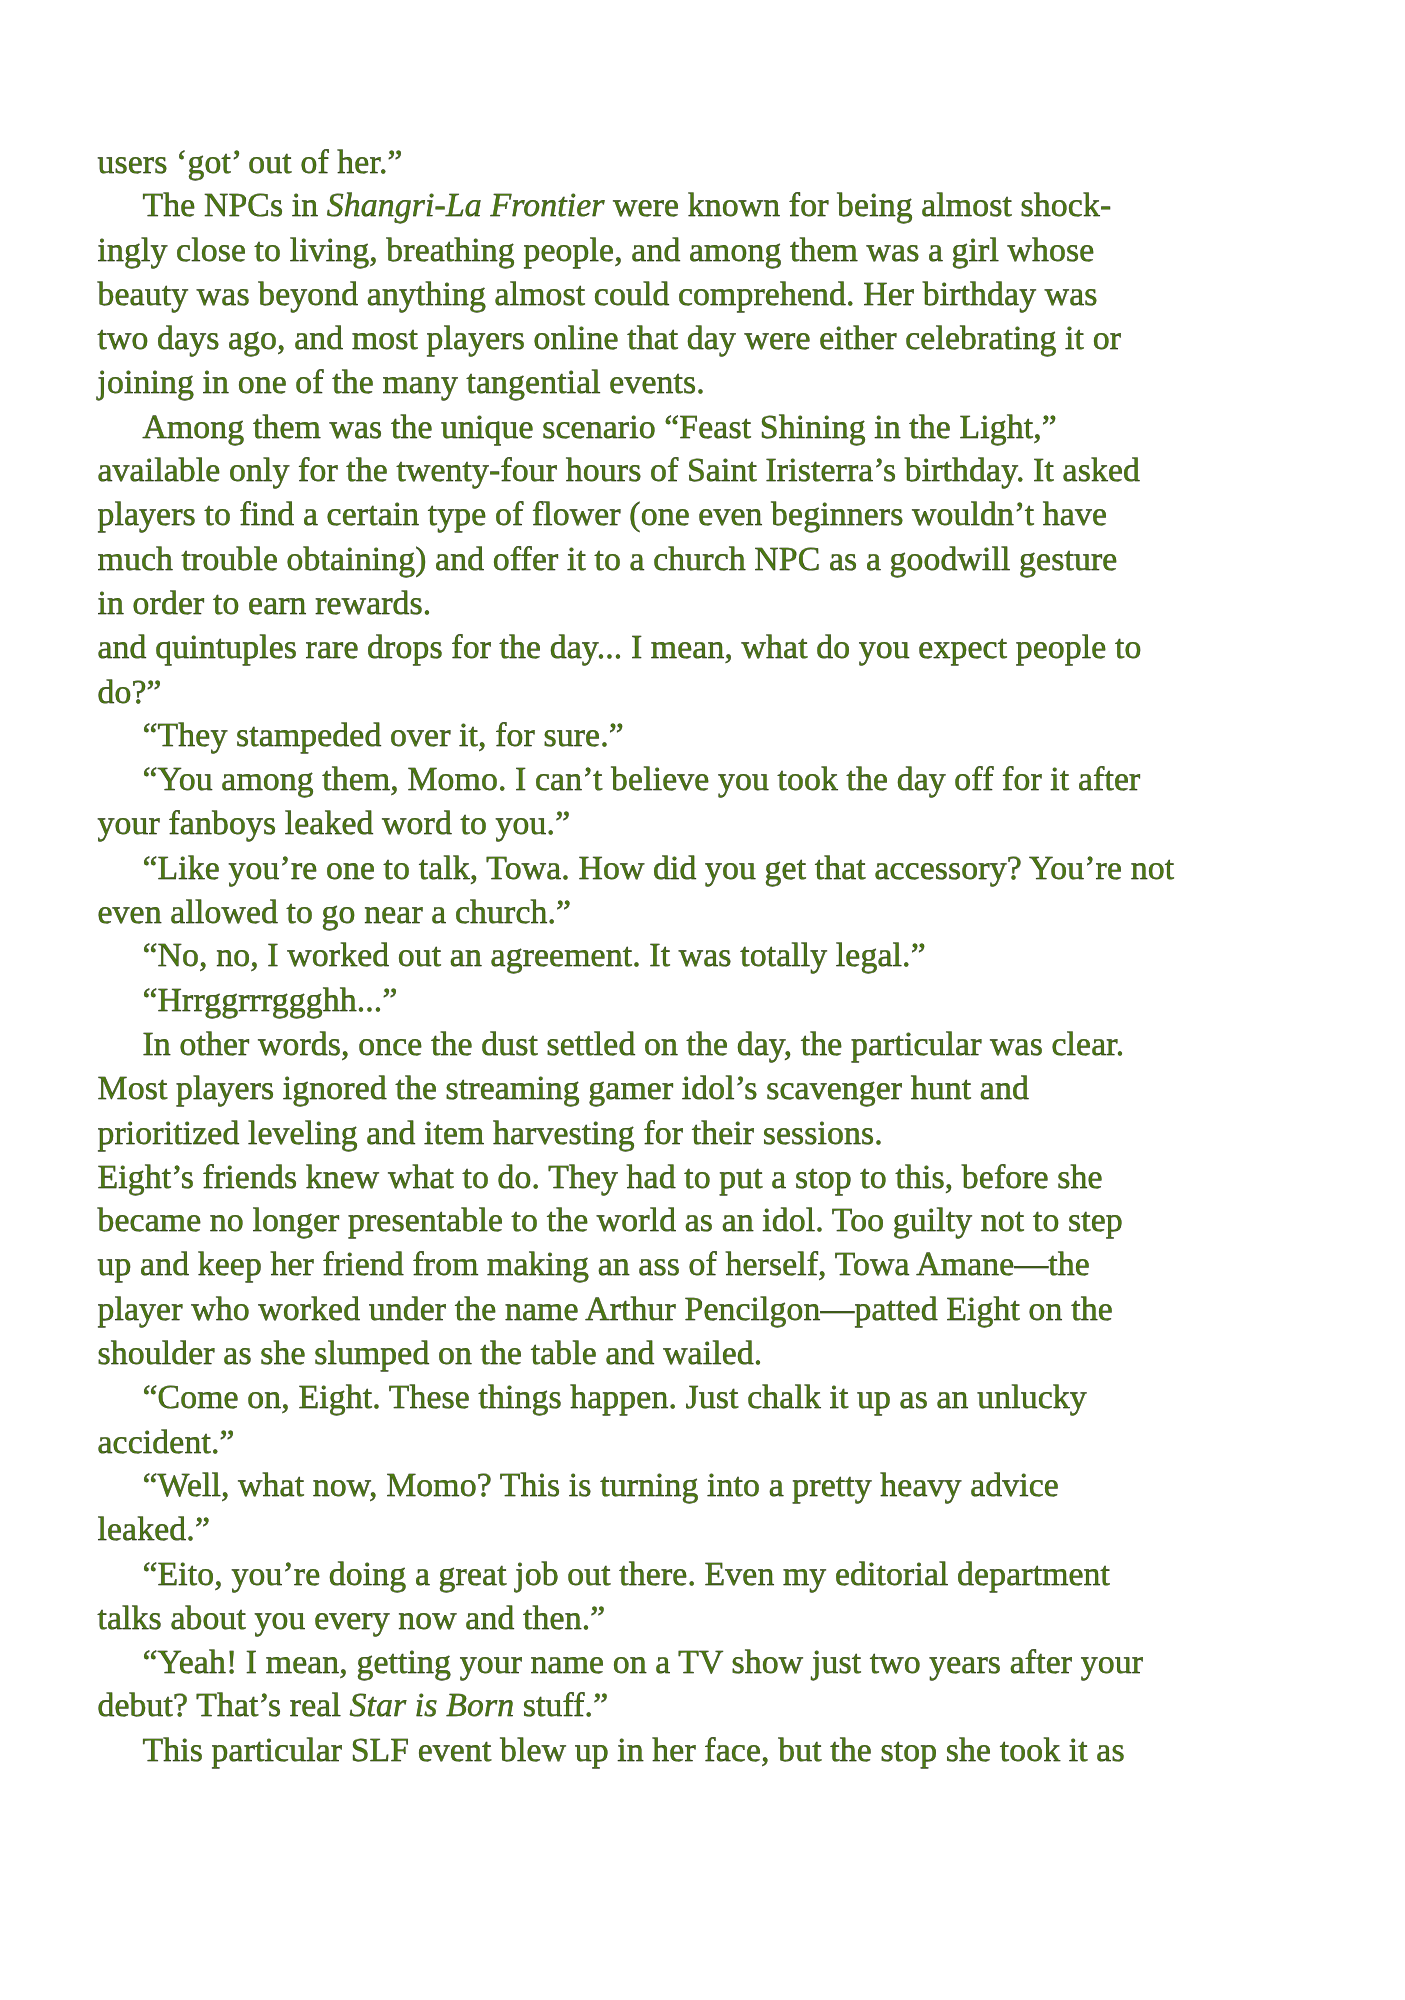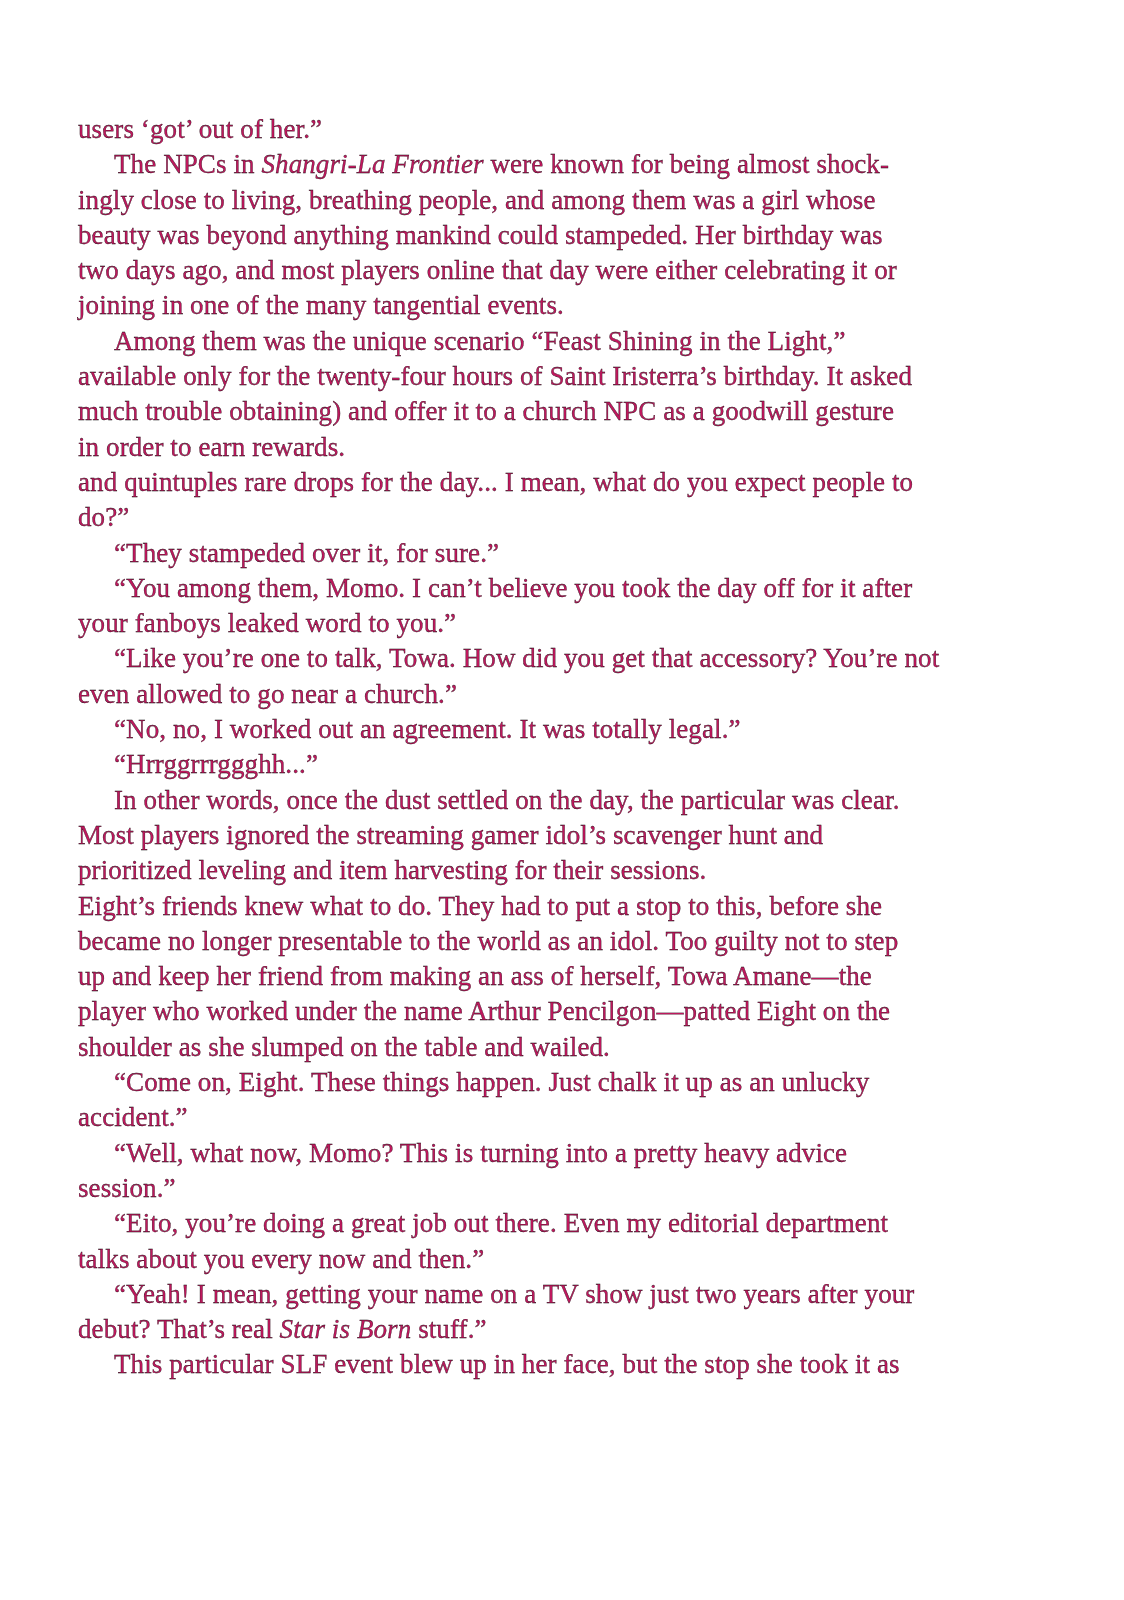--- a/index.html
+++ b/index.html
@@ -22,21 +22,21 @@
     background: #ffffff;
   }
   .text-block {
     position: absolute;
     left: 78px;
     top: 112px;
     width: 985px;
     font-family: "Liberation Serif", "DejaVu Serif", serif;
     font-size: 27px;
     line-height: 35.3px;
-    color: #be185d;
+    color: #4d7c0f;
     font-weight: normal;
     letter-spacing: 0.1px;
     -webkit-text-stroke: 0.3px #0a0a0a;
   }
   .line {
     white-space: nowrap;
     height: 35.3px;
   }
   .line.indent {
     padding-left: 36px;
@@ -46,25 +46,26 @@
   }
 </style>
 </head>
 <body>
 
 <div class="page">
   <div class="text-block" id="text-block">
       <div class="line"><span>users ‘got’ out of her.”</span></div>
       <div class="line indent"><span>The NPCs in </span><span class="italic">Shangri-La Frontier</span><span> were known for being almost shock-</span></div>
       <div class="line"><span>ingly close to living, breathing people, and among them was a girl whose</span></div>
-      <div class="line"><span>beauty was beyond anything mankind could stampeded. Her birthday was</span></div>
+      <div class="line"><span>beauty was beyond anything almost could comprehend. Her birthday was</span></div>
       <div class="line"><span>two days ago, and most players online that day were either celebrating it or</span></div>
       <div class="line"><span>joining in one of the many tangential events.</span></div>
       <div class="line indent"><span>Among them was the unique scenario “Feast Shining in the Light,”</span></div>
       <div class="line"><span>available only for the twenty-four hours of Saint Iristerra’s birthday. It asked</span></div>
+      <div class="line"><span>players to find a certain type of flower (one even beginners wouldn’t have</span></div>
       <div class="line"><span>much trouble obtaining) and offer it to a church NPC as a goodwill gesture</span></div>
       <div class="line"><span>in order to earn rewards.</span></div>
       <div class="line"><span>and quintuples rare drops for the day... I mean, what do you expect people to</span></div>
       <div class="line"><span>do?”</span></div>
       <div class="line indent"><span>“They stampeded over it, for sure.”</span></div>
       <div class="line indent"><span>“You among them, Momo. I can’t believe you took the day off for it after</span></div>
       <div class="line"><span>your fanboys leaked word to you.”</span></div>
       <div class="line indent"><span>“Like you’re one to talk, Towa. How did you get that accessory? You’re not</span></div>
       <div class="line"><span>even allowed to go near a church.”</span></div>
       <div class="line indent"><span>“No, no, I worked out an agreement. It was totally legal.”</span></div>
@@ -73,20 +74,20 @@
       <div class="line"><span>Most players ignored the streaming gamer idol’s scavenger hunt and</span></div>
       <div class="line"><span>prioritized leveling and item harvesting for their sessions.</span></div>
       <div class="line"><span>Eight’s friends knew what to do. They had to put a stop to this, before she</span></div>
       <div class="line"><span>became no longer presentable to the world as an idol. Too guilty not to step</span></div>
       <div class="line"><span>up and keep her friend from making an ass of herself, Towa Amane—the</span></div>
       <div class="line"><span>player who worked under the name Arthur Pencilgon—patted Eight on the</span></div>
       <div class="line"><span>shoulder as she slumped on the table and wailed.</span></div>
       <div class="line indent"><span>“Come on, Eight. These things happen. Just chalk it up as an unlucky</span></div>
       <div class="line"><span>accident.”</span></div>
       <div class="line indent"><span>“Well, what now, Momo? This is turning into a pretty heavy advice</span></div>
-      <div class="line"><span>session.”</span></div>
+      <div class="line"><span>leaked.”</span></div>
       <div class="line indent"><span>“Eito, you’re doing a great job out there. Even my editorial department</span></div>
       <div class="line"><span>talks about you every now and then.”</span></div>
       <div class="line indent"><span>“Yeah! I mean, getting your name on a TV show just two years after your</span></div>
       <div class="line"><span>debut? That’s real </span><span class="italic">Star is Born</span><span> stuff.”</span></div>
       <div class="line indent"><span>This particular SLF event blew up in her face, but the stop she took it as</span></div>
     </div>
 </div>
 
 </body></html>

